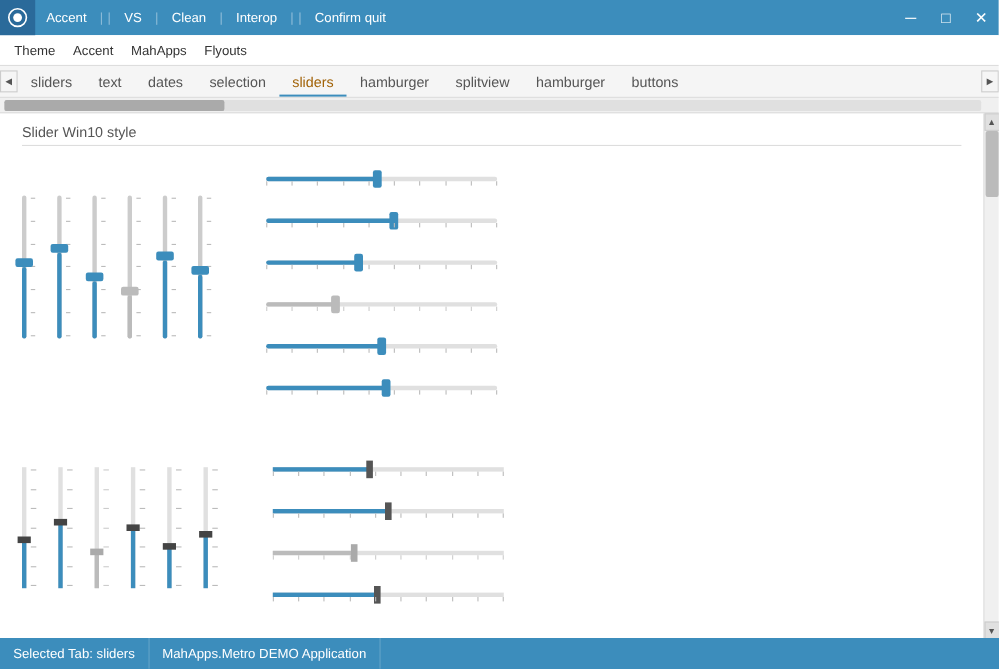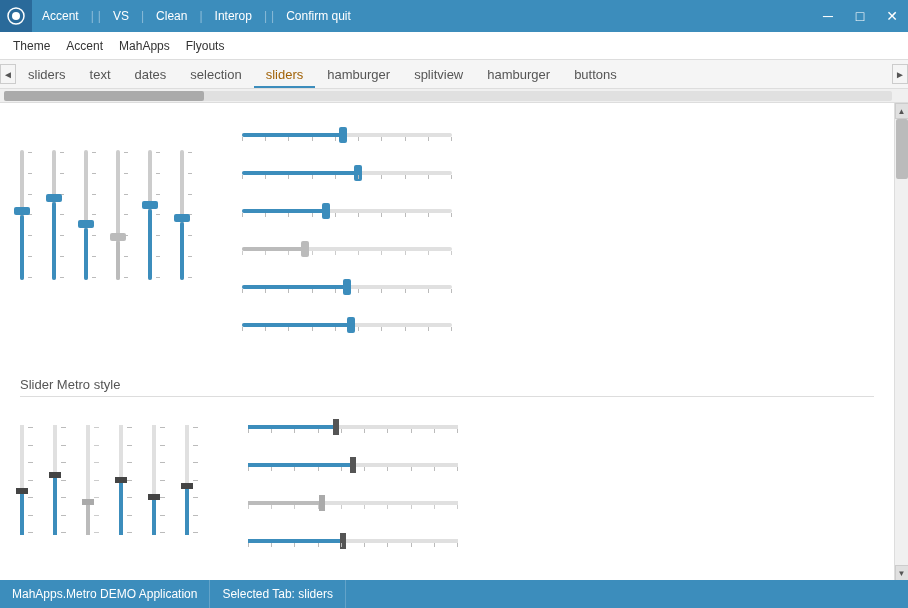--- a/index.html
+++ b/index.html
@@ -270,20 +270,21 @@
 <div class="hscroll-bar">
   <div class="hscroll-track">
     <div class="hscroll-thumb"></div>
   </div>
 </div>
 
 <div style="position:relative; height: calc(608px - 32px - 28px - 28px - 14px - 28px); display:flex;">
   <div class="main-content" style="flex:1; overflow-y:scroll; padding-right:20px;">
 
     <div class="section">
+      <div class="section-title">Slider Win10 style</div>
       <div class="sliders-container">
 
         <div class="vertical-sliders">
 
           <div class="v-slider-wrap">
             <div style="display:flex; height:140px;">
               <div class="v-slider-track">
                 <div class="v-slider-fill" style="height:50%; background:#3c8dbc;"></div>
                 <div class="v-slider-thumb" style="background:#3c8dbc; bottom:50%;"></div>
               </div>
@@ -503,21 +504,20 @@
                 <div style="width:1px;height:4px;background:#bbb"></div>
               <div style="width:1px;height:4px;background:#bbb"></div>
                 <div style="width:1px;height:4px;background:#bbb"></div>
             </div>
           </div>
         </div>
       </div>
     </div>
 
     <div class="section">
-      <div class="section-title">Slider Metro style</div>
       <div class="sliders-container">
 
         <div class="vertical-sliders">
 
           <div class="v-slider-wrap">
             <div style="display:flex; height:120px;">
               <div style="width:4px; height:110px; background:#e0e0e0; position:relative; border-radius:0;">
                 <div style="position:absolute; bottom:0; left:0; width:100%; height:40%; background:#3c8dbc;"></div>
                 <div style="position:absolute; bottom:40%; left:50%; transform:translate(-50%,50%); width:12px; height:6px; background:#444;"></div>
               </div>
@@ -710,15 +710,15 @@
   <div style="width:14px; background:#f0f0f0; border-left:1px solid #ddd; display:flex; flex-direction:column; align-items:center; flex-shrink:0;">
     <div style="width:14px;height:16px;background:#e0e0e0;border:1px solid #ccc;display:flex;align-items:center;justify-content:center;cursor:pointer;font-size:8px;color:#555;">▲</div>
     <div style="flex:1;width:14px;position:relative;">
       <div style="position:absolute;top:0;left:1px;width:12px;height:60px;background:#bbb;border-radius:2px;"></div>
     </div>
     <div style="width:14px;height:16px;background:#e0e0e0;border:1px solid #ccc;display:flex;align-items:center;justify-content:center;cursor:pointer;font-size:8px;color:#555;">▼</div>
   </div>
 </div>
 
 <div class="status-bar">
+  <div class="status-bar-part">Selected Tab:  sliders</div>
   <div class="status-bar-part">MahApps.Metro DEMO Application</div>
-  <div class="status-bar-part">Selected Tab:  sliders</div>
 </div>
 
 </body></html>

